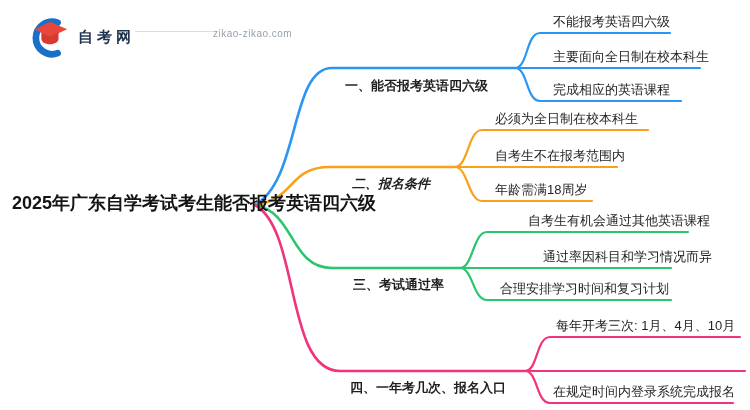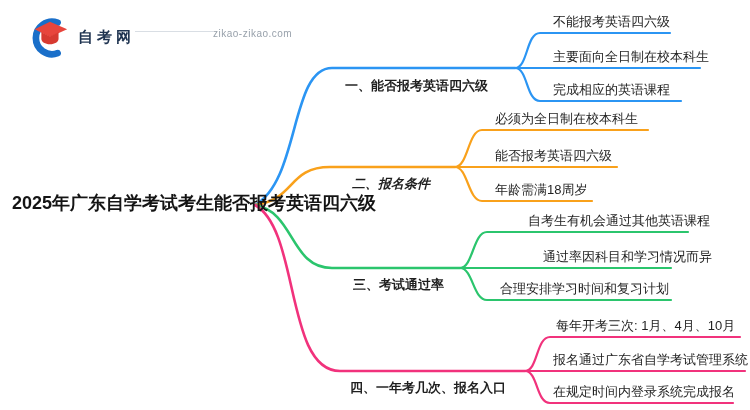--- a/index.html
+++ b/index.html
@@ -88,24 +88,23 @@
   <div class="blabel" style="left:345px;top:48px;">一、能否报考英语四六级</div>
   <div class="blabel" style="left:352px;top:146px;font-style:italic;">二、报名条件</div>
   <div class="blabel" style="left:353px;top:247px;">三、考试通过率</div>
   <div class="blabel" style="left:350px;top:350px;">四、一年考几次、报名入口</div>
 
   <div class="clabel" style="left:553px;top:13px;">不能报考英语四六级</div>
   <div class="clabel" style="left:553px;top:48px;">主要面向全日制在校本科生</div>
   <div class="clabel" style="left:553px;top:81px;">完成相应的英语课程</div>
 
   <div class="clabel" style="left:495px;top:110px;">必须为全日制在校本科生</div>
-  <div class="clabel" style="left:495px;top:147px;">能否报考英语四六级</div>
+  <div class="clabel" style="left:495px;top:147px;">自考生不在报考范围内</div>
   <div class="clabel" style="left:495px;top:181px;">年龄需满18周岁</div>
 
   <div class="clabel" style="left:500px;top:212px;margin-left:28px;">自考生有机会通过其他英语课程</div>
   <div class="clabel" style="left:500px;top:248px;margin-left:43px;">通过率因科目和学习情况而异</div>
   <div class="clabel" style="left:500px;top:280px;">合理安排学习时间和复习计划</div>
 
   <div class="clabel" style="left:556px;top:317px;">每年开考三次: 1月、4月、10月</div>
-  <div class="clabel" style="left:553px;top:351px;">报名通过广东省自学考试管理系统</div>
   <div class="clabel" style="left:553px;top:383px;">在规定时间内登录系统完成报名</div>
 
 </div>
 
 </body></html>

